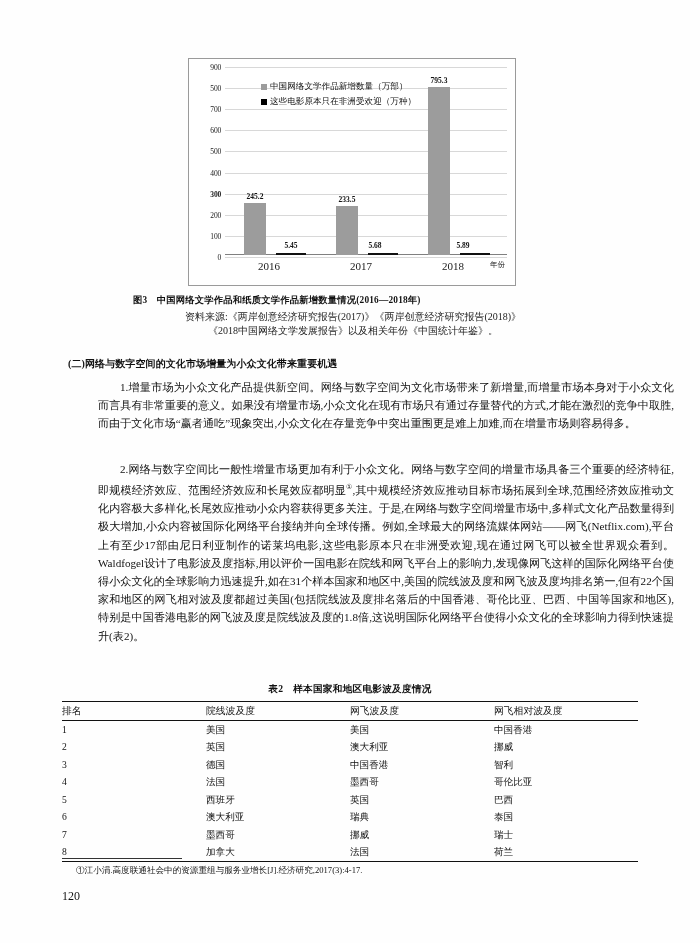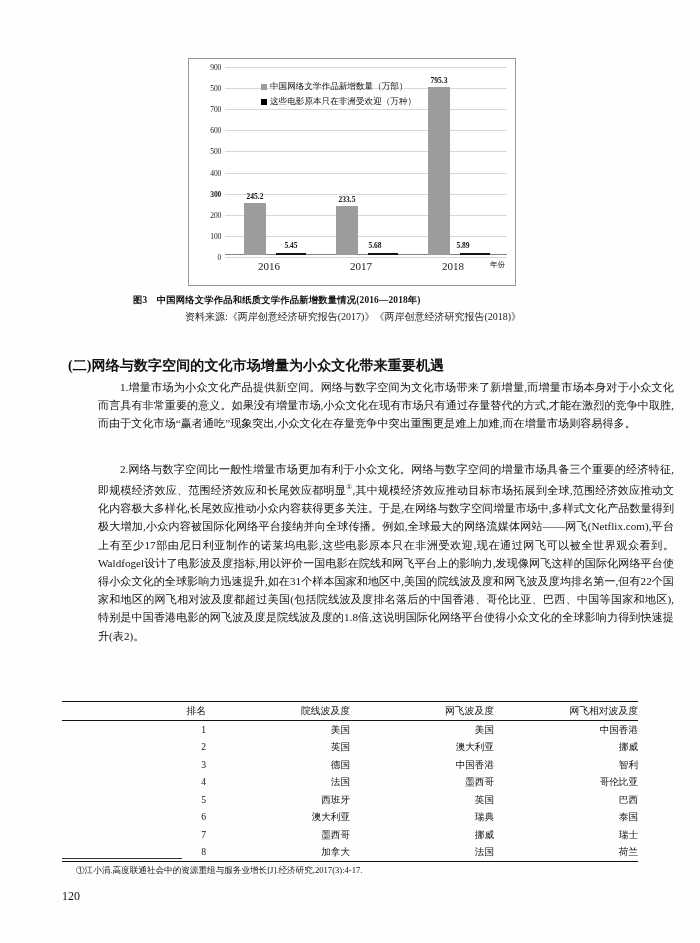--- a/index.html
+++ b/index.html
@@ -147,21 +147,21 @@
     line-height: 13.5px;
     color: #222;
     font-family: "Liberation Serif", serif;
   }
 
   
   .section-head {
     position: absolute;
     left: 68px;
     top: 357px;
-    font-size: 14px;
+    font-size: 10px;
     font-weight: bold;
     letter-spacing: 0.1px;
     color: #111;
   }
   .para {
     position: absolute;
     left: 62px;
     width: 576px;
     font-size: 11.1px;
     line-height: 18.2px;
@@ -193,21 +193,21 @@
     position: absolute;
     left: 62px;
     top: 701px;
     width: 576px;
     border-collapse: collapse;
     font-size: 9.6px;
     color: #111;
   }
   table.data th,
   table.data td {
-    text-align: right;
+    text-align: left;
     padding: 0;
     height: 17.5px;
     font-weight: normal;
     line-height: 17.5px;
   }
   table.data thead th { font-size: 9.8px; }
   table.data .rule-top { border-top: 1.4px solid #111; }
   table.data .rule-mid { border-top: 0.9px solid #111; }
   table.data .rule-bot { border-bottom: 1.4px solid #111; }
   table.data col.c1 { width: 25%; }
@@ -310,29 +310,31 @@
           <span class="legend-swatch sw-black"></span>
           <span>这些电影原本只在非洲受欢迎（万种）</span>
         </div>
       </div>
     </div>
 
     <div class="fig-caption">图3　中国网络文学作品和纸质文学作品新增数量情况(2016—2018年)</div>
 
     <div class="fig-source">
       <div>资料来源:《两岸创意经济研究报告(2017)》《两岸创意经济研究报告(2018)》</div>
+      <div>《2018中国网络文学发展报告》以及相关年份《中国统计年鉴》。</div>
     </div>
   </div>
 
   <div class="section-head">(二)网络与数字空间的文化市场增量为小众文化带来重要机遇</div>
 
   <div class="para" id="para1"><span class="indent"></span><span>1.增量市场为小众文化产品提供新空间。网络与数字空间为文化市场带来了新增量,而增量市场本身对于小众文化而言具有非常重要的意义。如果没有增量市场,小众文化在现有市场只有通过存量替代的方式,才能在激烈的竞争中取胜,而由于文化市场“赢者通吃”现象突出,小众文化在存量竞争中突出重围更是难上加难,而在增量市场则容易得多。</span></div>
 
   <div class="para" id="para2"><span class="indent"></span><span>2.网络与数字空间比一般性增量市场更加有利于小众文化。网络与数字空间的增量市场具备三个重要的经济特征,即规模经济效应、范围经济效应和长尾效应都明显</span><sup class="fn">①</sup><span>,其中规模经济效应推动目标市场拓展到全球,范围经济效应推动文化内容极大多样化,长尾效应推动小众内容获得更多关注。于是,在网络与数字空间增量市场中,多样式文化产品数量得到极大增加,小众内容被国际化网络平台接纳并向全球传播。例如,全球最大的网络流媒体网站——网飞(Netflix.com),平台上有至少17部由尼日利亚制作的诺莱坞电影,这些电影原本只在非洲受欢迎,现在通过网飞可以被全世界观众看到。Waldfogel设计了电影波及度指标,用以评价一国电影在院线和网飞平台上的影响力,发现像网飞这样的国际化网络平台使得小众文化的全球影响力迅速提升,如在31个样本国家和地区中,美国的院线波及度和网飞波及度均排名第一,但有22个国家和地区的网飞相对波及度都超过美国(包括院线波及度排名落后的中国香港、哥伦比亚、巴西、中国等国家和地区),特别是中国香港电影的网飞波及度是院线波及度的1.8倍,这说明国际化网络平台使得小众文化的全球影响力得到快速提升(表2)。</span></div>
 
+  <div class="table-caption">表2　样本国家和地区电影波及度情况</div>
 
   <table class="data">
     <colgroup>
         <col class="c1">
         <col class="c2">
         <col class="c3">
         <col class="c4">
       </colgroup>
     <thead>
       <tr>

